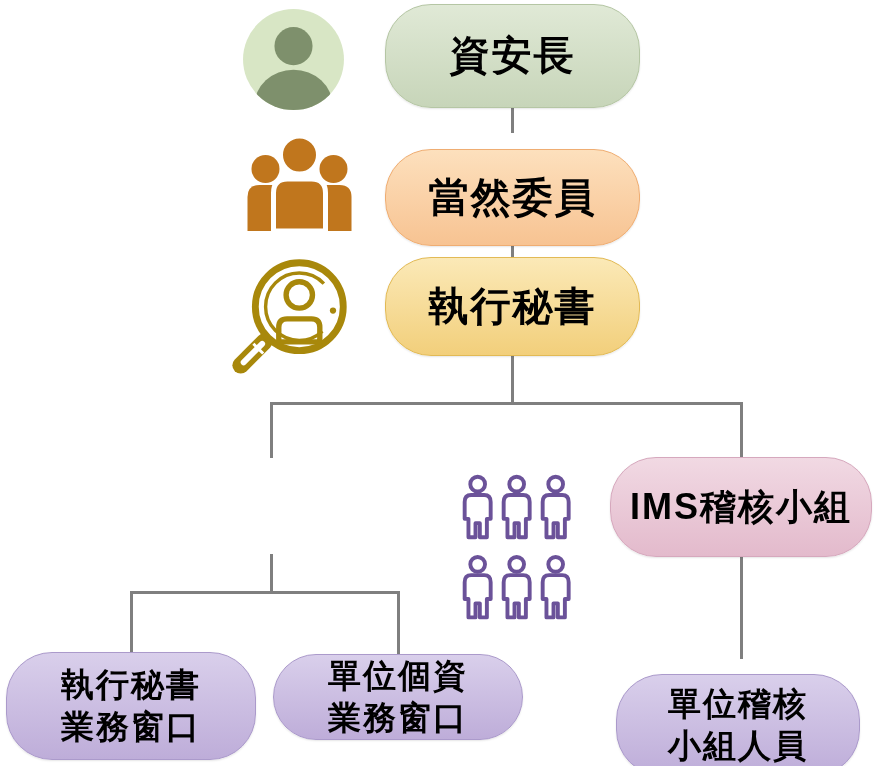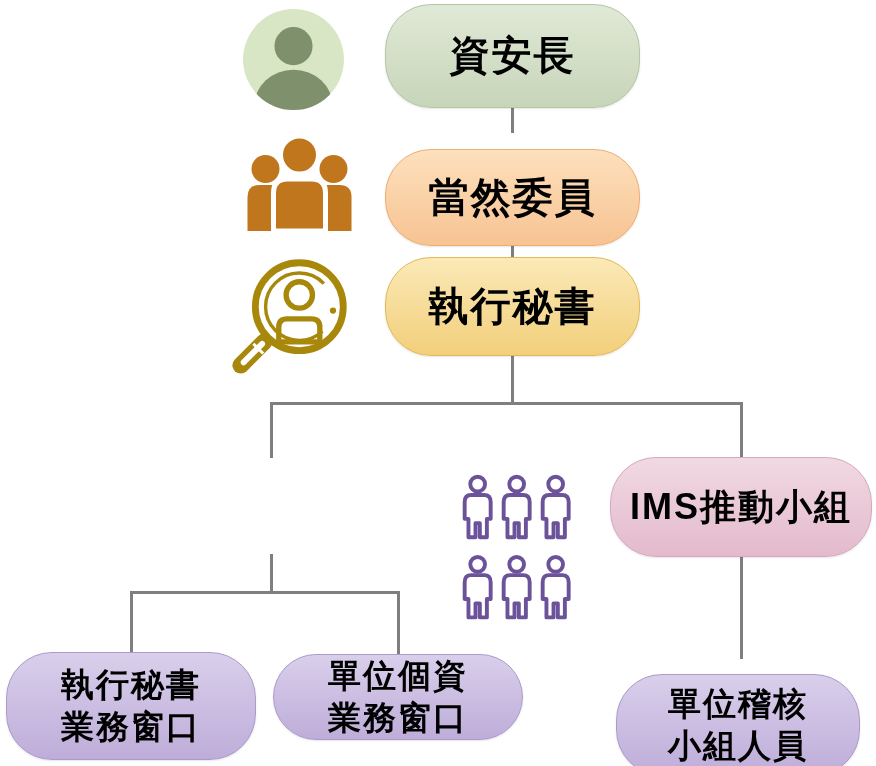--- a/index.html
+++ b/index.html
@@ -122,21 +122,21 @@
   <div class="node fs-lg" style="left: 385px; top: 149px; width: 255px; height: 97px; background: linear-gradient(rgb(253, 224, 189) 0%, rgb(247, 195, 146) 100%); border-color: rgb(239, 173, 114);">
     <span class="node-label">當然委員</span>
   </div>
 
   <div class="node fs-lg" style="left: 385px; top: 257px; width: 255px; height: 99px; background: linear-gradient(rgb(251, 233, 183) 0%, rgb(242, 207, 123) 100%); border-color: rgb(226, 186, 85);">
     <span class="node-label">執行秘書</span>
   </div>
 
 
   <div class="node fs-md" style="left: 610px; top: 457px; width: 262px; height: 100px; background: linear-gradient(rgb(241, 217, 227) 0%, rgb(227, 186, 204) 100%); border-color: rgb(214, 168, 189);">
-    <span class="node-label">IMS推動小組</span>
+    <span class="node-label">IMS稽核小組</span>
   </div>
 
   <div class="node fs-sm" style="left: 6px; top: 652px; width: 250px; height: 108px; background: linear-gradient(rgb(217, 207, 235) 0%, rgb(190, 173, 217) 100%); border-color: rgb(171, 154, 203);">
     <span class="node-label">執行秘書
 業務窗口</span>
   </div>
 
   <div class="node fs-sm" style="left: 273px; top: 654px; width: 250px; height: 86px; background: linear-gradient(rgb(217, 207, 235) 0%, rgb(190, 173, 217) 100%); border-color: rgb(171, 154, 203);">
     <span class="node-label">單位個資
 業務窗口</span>

